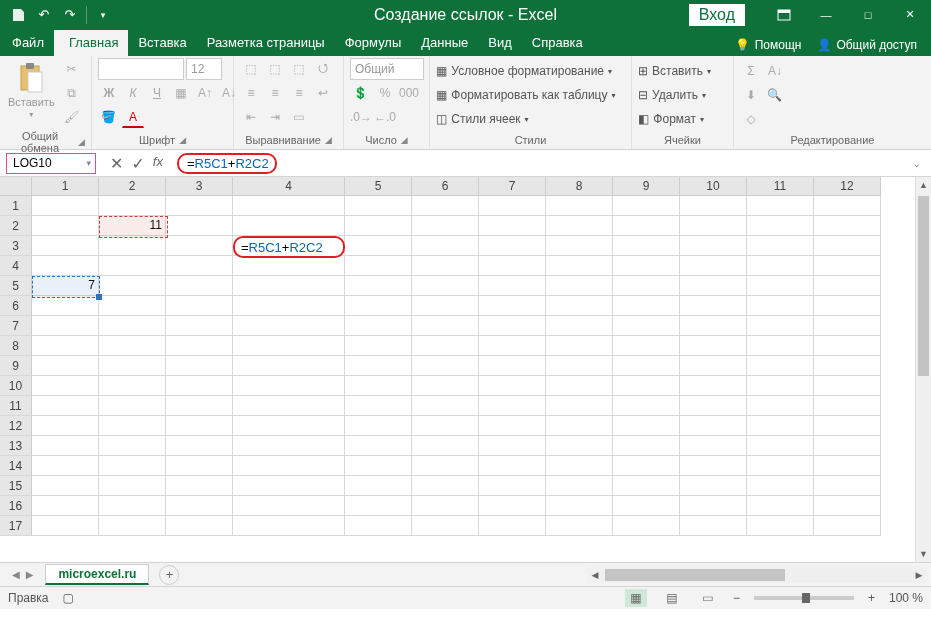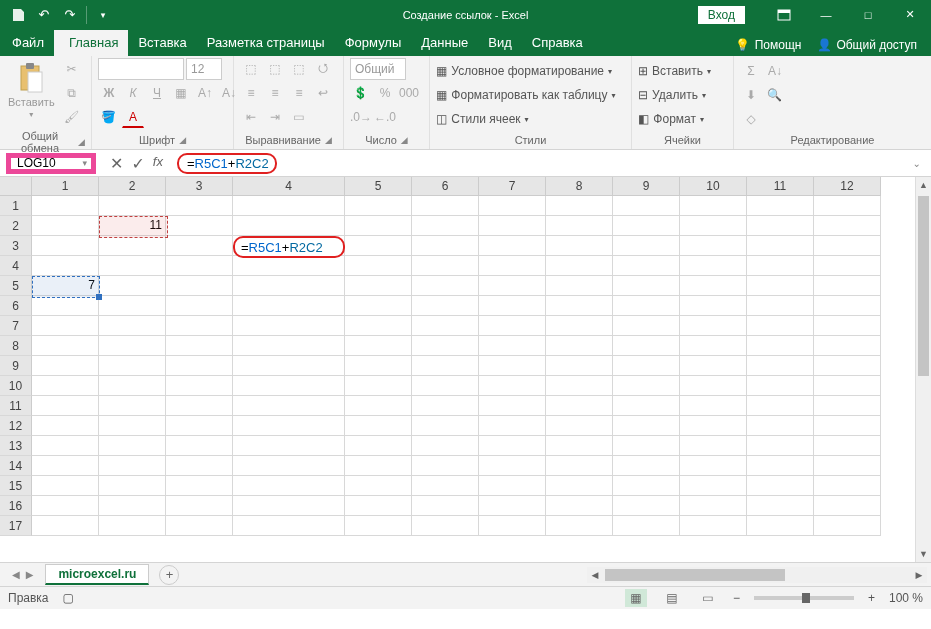--- a/index.html
+++ b/index.html
@@ -3,23 +3,23 @@
 <meta charset="utf-8">
 <style>
 * { box-sizing: border-box; margin: 0; padding: 0; font-family: "Segoe UI", Tahoma, sans-serif; }
 body { background: #fff; width: 931px; height: 629px; overflow: hidden; position: relative; }
 
 
 .titlebar { background: #0f713a; height: 29px; display: flex; align-items: center; color: #fff; position: relative; }
 .qat { display: flex; align-items: center; gap: 2px; padding-left: 6px; }
 .qat-btn { width: 24px; height: 24px; display: flex; align-items: center; justify-content: center; color: #fff; font-size: 13px; }
 .qat-sep { width: 1px; height: 18px; background: rgba(255,255,255,.3); margin: 0 2px; }
-.title-text { position: absolute; left: 50%; transform: translateX(-50%); font-size: 11px; color: #fff; }
+.title-text { position: absolute; left: 50%; transform: translateX(-50%); font-size: 16px; color: #fff; }
 .win-btns { margin-left: auto; display: flex; align-items: center; }
-.login-btn { background: #fff; color: #0f713a; font-size: 12px; padding: 2px 10px; margin-right: 18px; }
+.login-btn { background: #fff; color: #0f713a; font-size: 16px; padding: 2px 10px; margin-right: 18px; }
 .win-btn { width: 42px; height: 29px; display: flex; align-items: center; justify-content: center; color: #fff; font-size: 11px; }
 
 
 .tabs { background: #0f713a; height: 27px; display: flex; align-items: flex-end; color: #fff; font-size: 13px; padding-left: 2px; }
 .tab { padding: 5px 10px 6px; cursor: pointer; }
 .tab.active { background: #f3f3f3; color: #0f713a; padding-left: 15px; }
 .tabs-right { margin-left: auto; display: flex; align-items: center; gap: 4px; padding-right: 8px; }
 .tabs-right .ritem { display: flex; align-items: center; gap: 4px; padding: 4px 6px; font-size: 12px; }
 
 
@@ -30,21 +30,21 @@
 .dlaunch { font-size: 9px; color:#888;}
 .big-btn { display: flex; flex-direction: column; align-items: center; color: #999; font-size: 11px; padding: 4px 2px; gap:2px;}
 .big-btn svg { }
 .small-row { display: flex; gap: 2px; }
 .sb { width: 22px; height: 22px; display: flex; align-items: center; justify-content: center; color: #aaa; font-size: 12px; border:1px solid transparent;}
 .font-combo { border:1px solid #ccc; background:#fff; color:#999; font-size:12px; height:22px; padding:0 4px; display:flex; align-items:center; }
 .stack { display:flex; flex-direction:column; gap:2px; }
 
 
 .fbar { height: 27px; border-bottom:1px solid #d4d4d4; display:flex; align-items:center; background:#fff;}
-.namebox { width:90px; border:5px solid #ec4899; margin:2px 0 2px 6px; height:21px; display:flex; align-items:center; padding:0 6px; font-size:12px; position:relative;}
+.namebox { width:90px; border:1px solid #ec4899; margin:2px 0 2px 6px; height:21px; display:flex; align-items:center; padding:0 6px; font-size:12px; position:relative;}
 .namebox::after{content:"▾"; position:absolute; right:4px; color:#888; font-size:9px;}
 .fbtns { display:flex; gap:8px; padding:0 14px; color:#666;}
 .fx { font-style:italic; color:#666; font-size:13px;}
 .formula-input { flex:1; height:21px; border:2px solid #e02020; border-radius:10px; padding:0 8px; font-size:13px; display:flex; align-items:center; margin-right:40px; max-width:100px; color:#000;}
 .fbar-expand { margin-left:auto; margin-right:10px; color:#888; font-size:10px;}
 
 
 .grid-wrap { position:relative; height: 386px; overflow:hidden; border-bottom:1px solid #d4d4d4;}
 .corner { position:absolute; left:0; top:0; width:32px; height:19px; background:#e6e6e6; border-right:1px solid #ccc; border-bottom:1px solid #ccc;}
 .colheads { position:absolute; left:32px; top:0; height:19px; display:flex;}
@@ -209,21 +209,21 @@
       </div>
     </div>
     <div class="group-label">
         <span>Выравнивание</span>
         <span class="dlaunch">◢</span>
       </div>
   </div>
 
   <div class="group" style="width:86px">
     <div class="group-body stack">
-      <div class="font-combo" style="width:56px">Общий</div>
+      <div class="font-combo" style="width:74px">Общий</div>
       <div class="small-row">
         <div class="sb">💲</div>
         <div class="sb">%</div>
         <div class="sb">000</div>
       </div>
       <div class="small-row">
         <div class="sb">.0→</div>
         <div class="sb">←.0</div>
       </div>
     </div>

